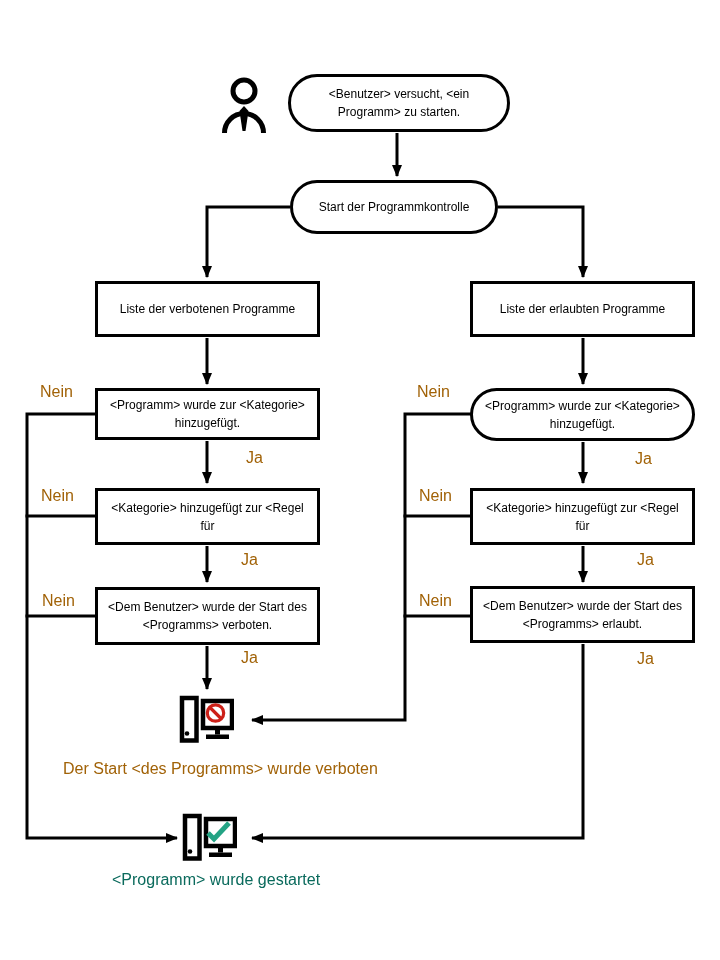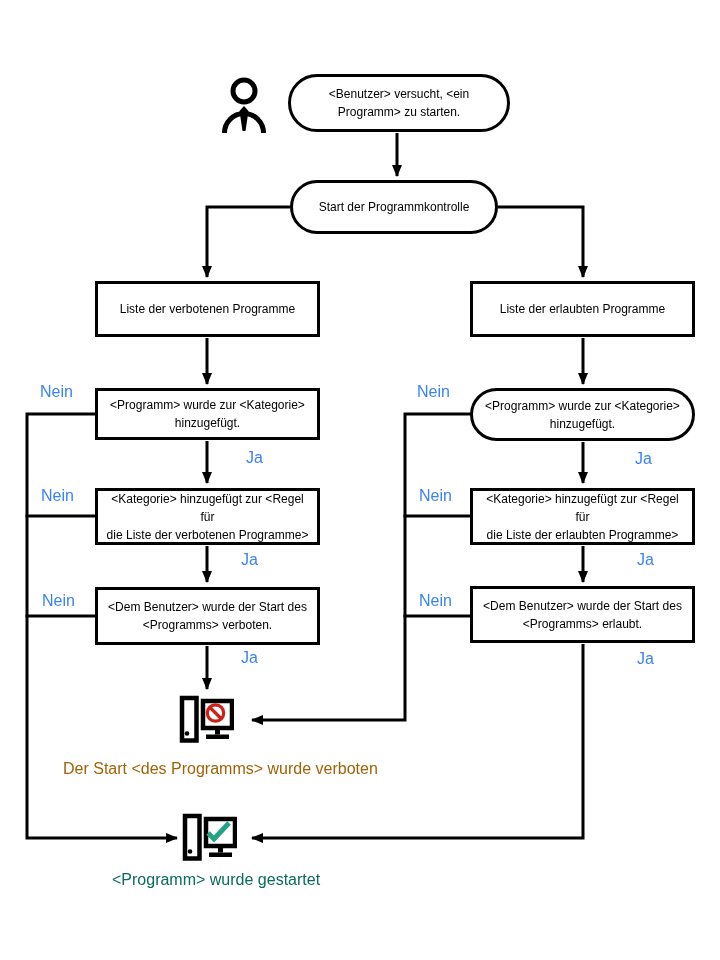--- a/index.html
+++ b/index.html
@@ -9,21 +9,21 @@
   }
   .lines{position:absolute;left:0;top:0;}
   .node{
     position:absolute;border:3px solid #000;background:#fff;
     display:flex;flex-direction:column;align-items:center;justify-content:center;
     text-align:center;font-size:12px;line-height:1.5;color:#000;
     box-sizing:border-box;padding:4px 8px;
   }
   .stadium{border-radius:29px;}
   .pill{border-radius:27px;}
-  .edge-label{position:absolute;font-size:16px;color:#3b82f6;}
+  .edge-label{position:absolute;font-size:16px;color:#a16207;}
   .outcome{position:absolute;font-size:16px;white-space:nowrap;}
   .icon{position:absolute;}
 </style>
 </head>
 <body>
 
 <div class="canvas">
 
   <svg class="lines" width="720" height="960">
     <defs>
@@ -80,26 +80,24 @@
     <div>hinzugefügt.</div>
   </div>
 
   <div class="node pill" style="left:470px;top:388px;width:225px;height:53px">
     <div>&lt;Programm&gt;  wurde zur &lt;Kategorie&gt;</div>
     <div>hinzugefügt.</div>
   </div>
 
   <div class="node" style="left:95px;top:488px;width:225px;height:57px">
     <div>&lt;Kategorie&gt; hinzugefügt zur &lt;Regel  für</div>
-    <div>die Liste der verbotenen Programme&gt;</div>
   </div>
 
   <div class="node" style="left:470px;top:488px;width:225px;height:57px">
     <div>&lt;Kategorie&gt; hinzugefügt zur &lt;Regel  für</div>
-    <div>die Liste der erlaubten Programme&gt;</div>
   </div>
 
   <div class="node" style="left:95px;top:587px;width:225px;height:58px">
     <div>&lt;Dem  Benutzer&gt; wurde der Start des</div>
     <div>&lt;Programms&gt;  verboten.</div>
   </div>
 
   <div class="node" style="left:470px;top:586px;width:225px;height:57px">
     <div>&lt;Dem  Benutzer&gt; wurde der Start des</div>
     <div>&lt;Programms&gt;  erlaubt.</div>

